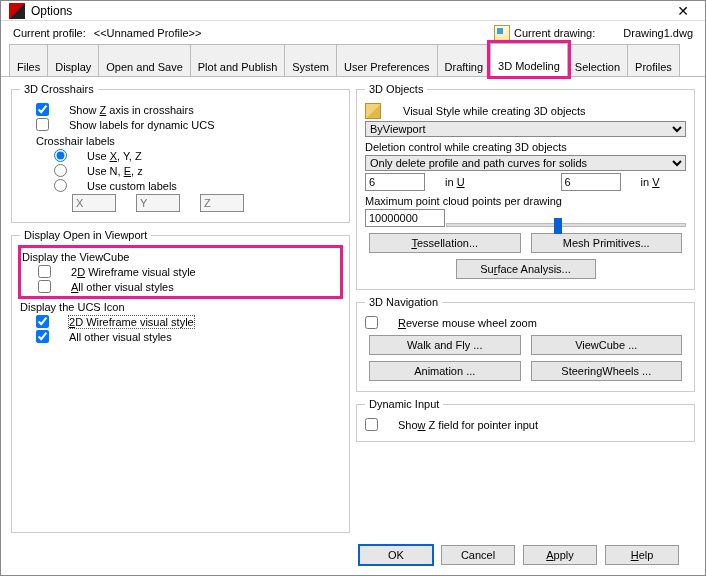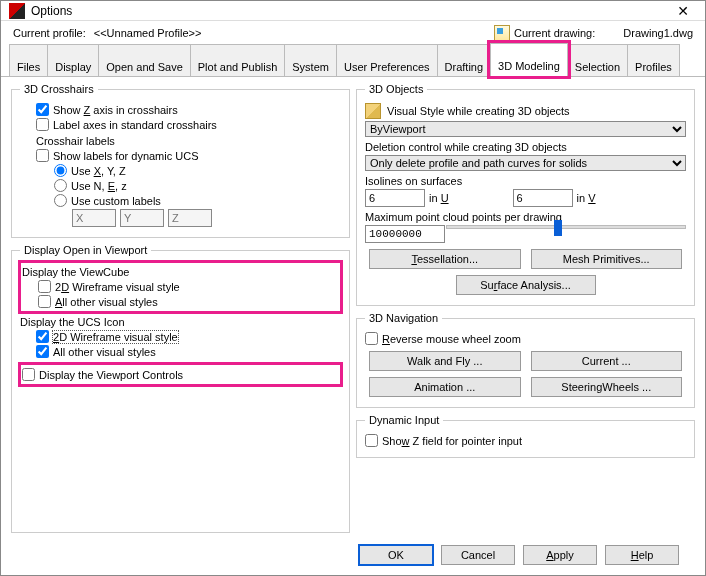--- a/index.html
+++ b/index.html
@@ -85,21 +85,21 @@
   }
   .col { flex: 1; display: flex; flex-direction: column; gap: 6px; }
 
   fieldset {
     border: 1px solid #ccc;
     padding: 6px 8px 8px 8px;
     margin: 0;
   }
   legend { padding: 0 4px; font-size: 11px; }
 
-  .row { display: flex; align-items: center; margin: 2px 0; }
+  .row { display: flex; align-items: center; margin: 2px 0; gap: 16px; }
   .row.indent1 { padding-left: 16px; }
   .row.indent2 { padding-left: 34px; }
   .row.indent3 { padding-left: 52px; }
   .chk, .rad { margin: 0 4px 0 0; }
   .u { text-decoration: underline; }
 
   input.txt {
     border: 1px solid #888;
     height: 18px;
     padding: 1px 3px;
@@ -113,21 +113,21 @@
   .sub { margin: 4px 0 2px 0; }
 
   select.combo {
     width: 100%;
     height: 16px;
     border: 1px solid #888;
     background: #e9e9e9;
     font-family: inherit; font-size: 11px;
   }
 
-  .slider-wrap { display:flex; align-items:flex-start; gap:1px; margin-top:2px;font-family:Liberation Mono, monospace; }
+  .slider-wrap { display:flex; align-items:flex-end; gap:1px; margin-top:2px; }
   .slider { flex:1; height:4px; background:#ddd; position:relative; border:1px solid #bbb; }
   .slider .thumb { position:absolute; top:-6px; left:45%; width:8px; height:16px; background:#0a5fd6; }
 
   .btnrow { display:flex; gap:10px; margin:6px 4px 2px 4px; }
   .btn {
     border: 1px solid #999;
     background: #e6e6e6;
     padding: 3px 22px;
     font-family: inherit; font-size: 11px;
     min-width: 110px;
@@ -195,27 +195,23 @@
 
   <div class="col">
     <fieldset>
       <legend>3D Crosshairs</legend>
       <div class="row indent1">
         <input type="checkbox" class="chk" checked="" style="">
         <span>Show <span class="u">Z</span> axis in crosshairs</span>
       </div>
       <div class="row indent1">
         <input type="checkbox" class="chk" style="">
-        <span>Label axes in standard crosshairs</span>
+        <span>Show labels for dynamic UCS</span>
       </div>
       <div class="row indent1 sub">Crosshair labels</div>
-      <div class="row indent1">
-        <input type="checkbox" class="chk" style="">
-        <span>Show labels for dynamic UCS</span>
-      </div>
       <div class="row indent2">
         <input type="radio" class="rad" name="cl" checked="" style="">
         <span>Use <span class="u">X</span>, Y, Z</span>
       </div>
       <div class="row indent2">
         <input type="radio" class="rad" name="cl" style="">
         <span>Use N, <span class="u">E</span>, z</span>
       </div>
       <div class="row indent2">
         <input type="radio" class="rad" name="cl" style="">
@@ -246,46 +242,39 @@
       <div class="row sub">Display the UCS Icon</div>
       <div class="row indent1">
         <input type="checkbox" class="chk" checked="" style="">
         <span style="outline:1px dotted #555"><span class="u">2</span>D Wireframe visual style</span>
       </div>
       <div class="row indent1">
         <input type="checkbox" class="chk" checked="" style="">
         <span>All other visual styles</span>
       </div>
 
-      <div class="hl-box" style="margin-top:6px">
-        <div class="row">
-          <input type="checkbox" class="chk" style="">
-          <span>Display the Viewport Controls</span>
-        </div>
-      </div>
     </fieldset>
   </div>
 
   <div class="col">
     <fieldset>
       <legend>3D Objects</legend>
       <div class="row">
         <span class="cube-icon"></span>
         <span>Visual Style while creating 3D objects</span>
       </div>
       <select class="combo">
         <option>ByViewport</option>
       </select>
 
       <div class="row sub">Deletion control while creating 3D objects</div>
       <select class="combo">
         <option>Only delete profile and path curves for solids</option>
       </select>
 
-      <div class="row sub">Isolines on surfaces</div>
       <div class="row num">
         <input class="txt" value="6" style="">
         <span style="margin:0 4px 0 4px">in <span class="u">U</span></span>
         <span class="gap"></span>
         <input class="txt" value="6" style="">
         <span style="margin-left:4px">in <span class="u">V</span></span>
       </div>
 
       <div class="row sub">Maximum point cloud points per drawing</div>
       <div class="slider-wrap">
@@ -305,21 +294,21 @@
     </fieldset>
 
     <fieldset>
       <legend>3D Navigation</legend>
       <div class="row">
         <input type="checkbox" class="chk" style="">
         <span><span class="u">R</span>everse mouse wheel zoom</span>
       </div>
       <div class="btnrow twocol">
         <button class="btn">Walk and Fly ...</button>
-        <button class="btn">Current ...</button>
+        <button class="btn">ViewCube ...</button>
       </div>
       <div class="btnrow twocol">
         <button class="btn">Animation ...</button>
         <button class="btn">SteeringWheels ...</button>
       </div>
     </fieldset>
 
     <fieldset>
       <legend>Dynamic Input</legend>
       <div class="row">

